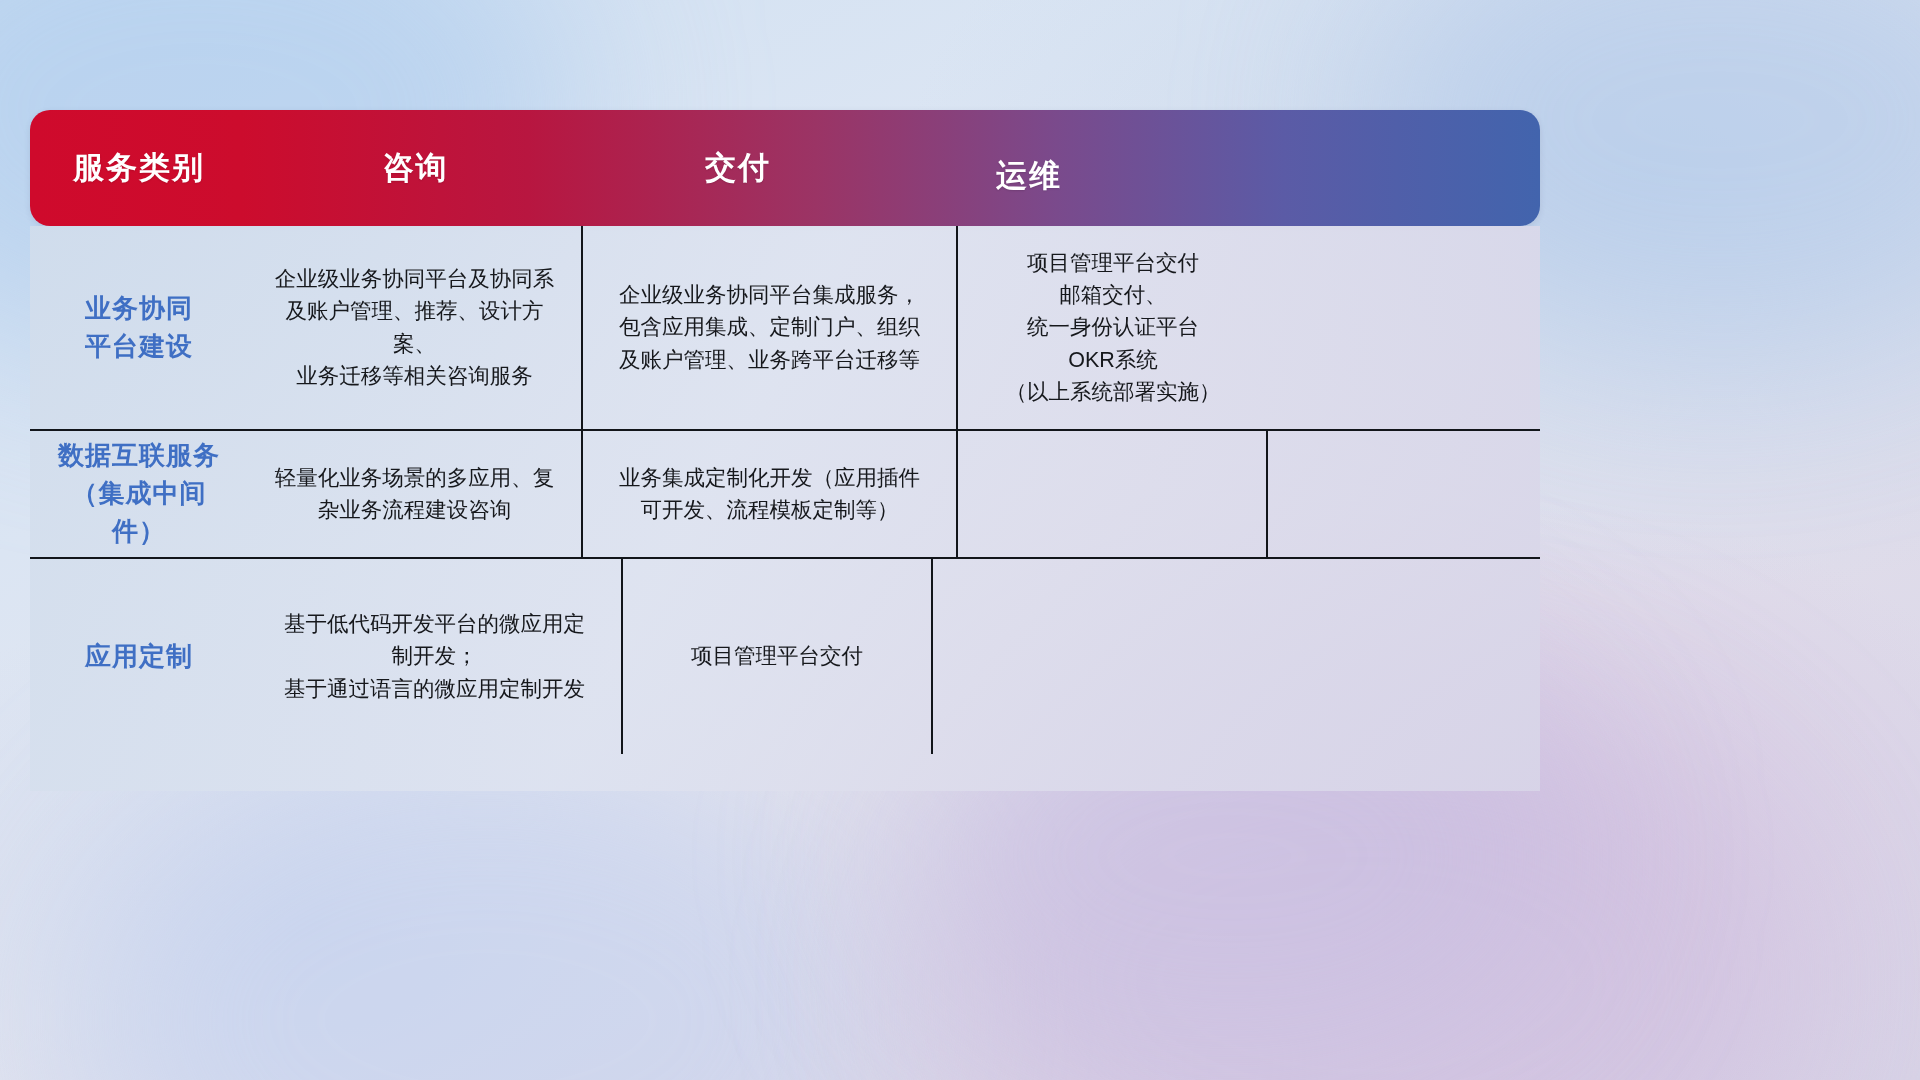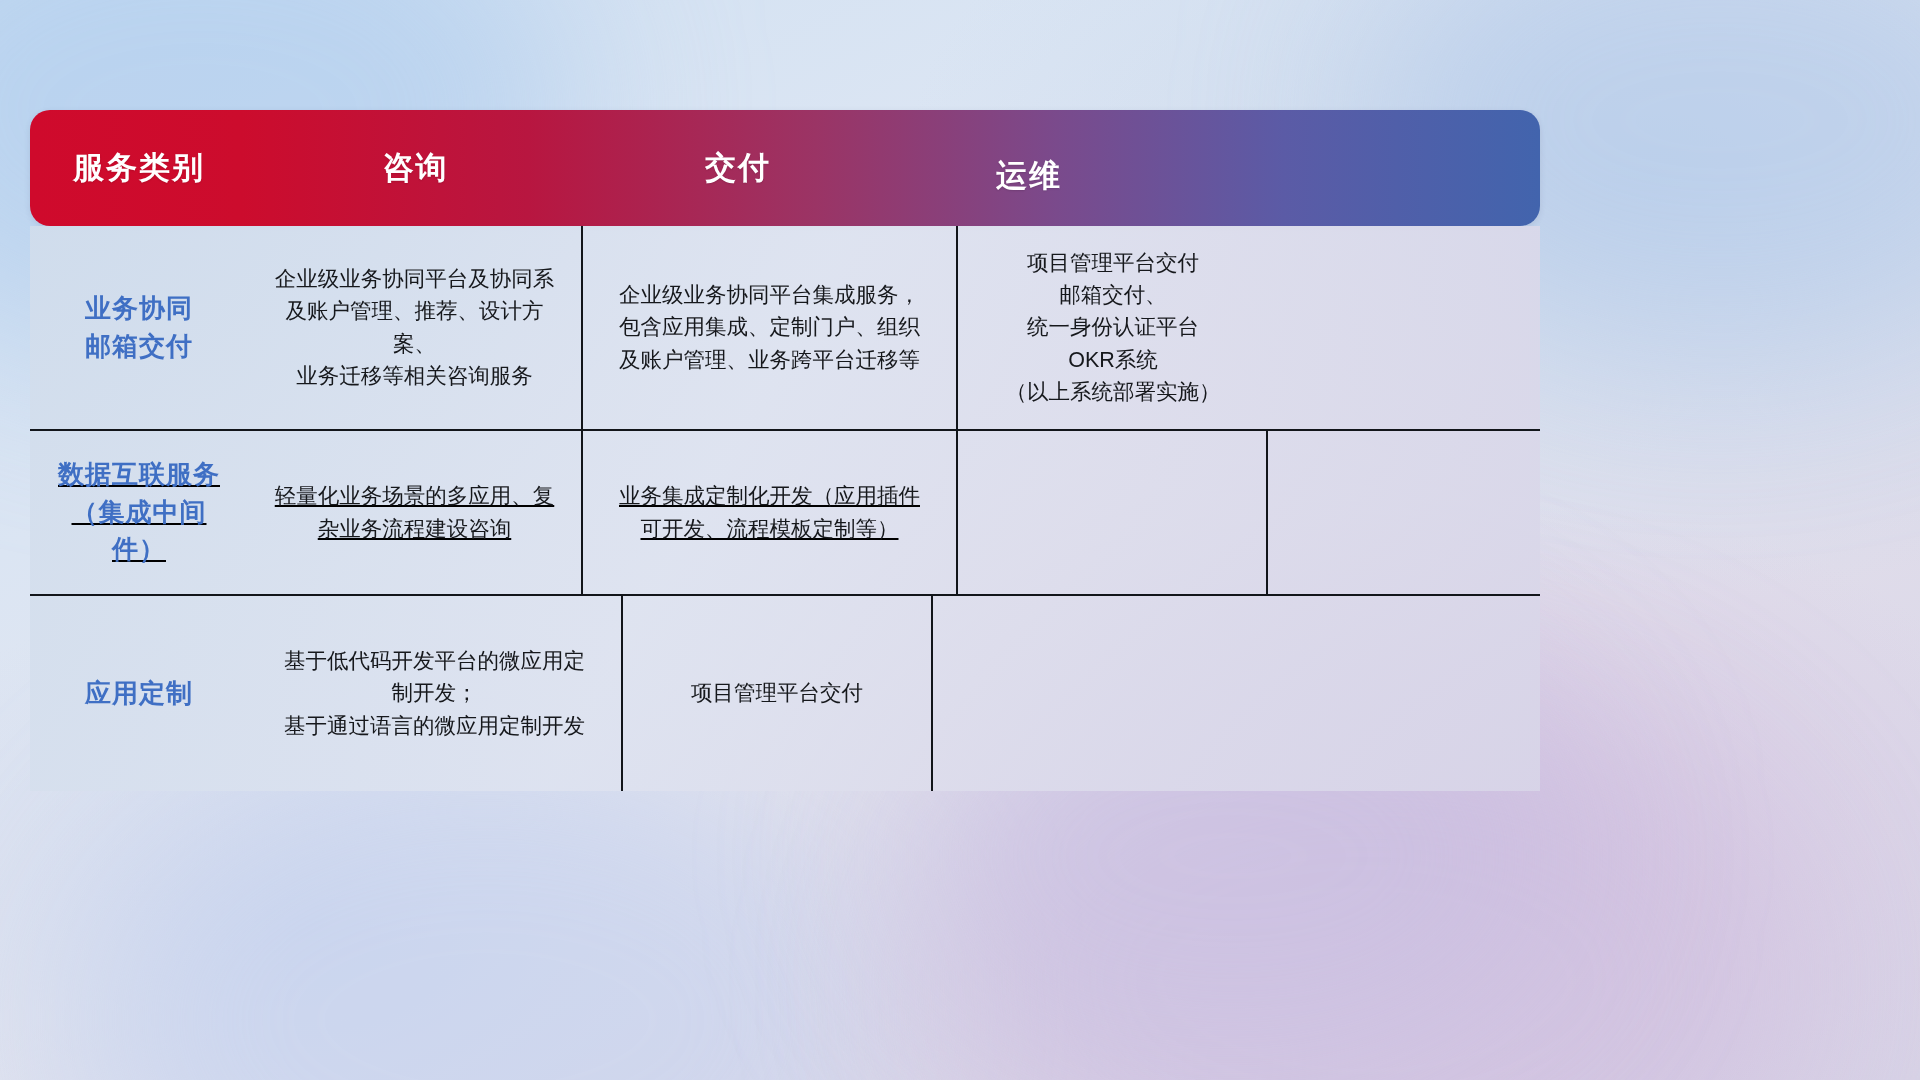--- a/index.html
+++ b/index.html
@@ -103,21 +103,21 @@
   }
 
   
   .col1 { width: 218px; flex: 0 0 218px; }
   .col2 { width: 335px; flex: 0 0 335px; }
   .col3 { width: 375px; flex: 0 0 375px; }
   .col4 { width: 310px; flex: 0 0 310px; }
   .col5 { width: 272px; flex: 0 0 272px; margin-top: 15px; }
 
   .r1 { height: 205px; }
-  .r2 { height: 165px; text-decoration: underline; }
+  .r2 { height: 128px; }
   .r3 { height: 195px; }
 </style>
 </head>
 <body>
 
 <div class="bg-blob blob-a"></div>
 <div class="bg-blob blob-b"></div>
 <div class="bg-blob blob-c"></div>
 <div class="bg-blob blob-d"></div>
 <div class="bg-blob blob-e"></div>
@@ -129,21 +129,21 @@
     <div class="th col2">咨询</div>
     <div class="th col4">交付</div>
     <div class="th col5">运维</div>
   </div>
 
   <div class="t-body">
 
     <div class="t-row r1">
       <div class="td c1 col1">
         <span class="cat">业务协同
-邮箱交付</span>
+平台建设</span>
       </div>
       <div class="td col2">企业级业务协同平台及协同系
 及账户管理、推荐、设计方案、
 业务迁移等相关咨询服务</div>
       <div class="td col3">企业级业务协同平台集成服务，
 包含应用集成、定制门户、组织
 及账户管理、业务跨平台迁移等</div>
       <div class="td col4">项目管理平台交付
 邮箱交付、
 统一身份认证平台

